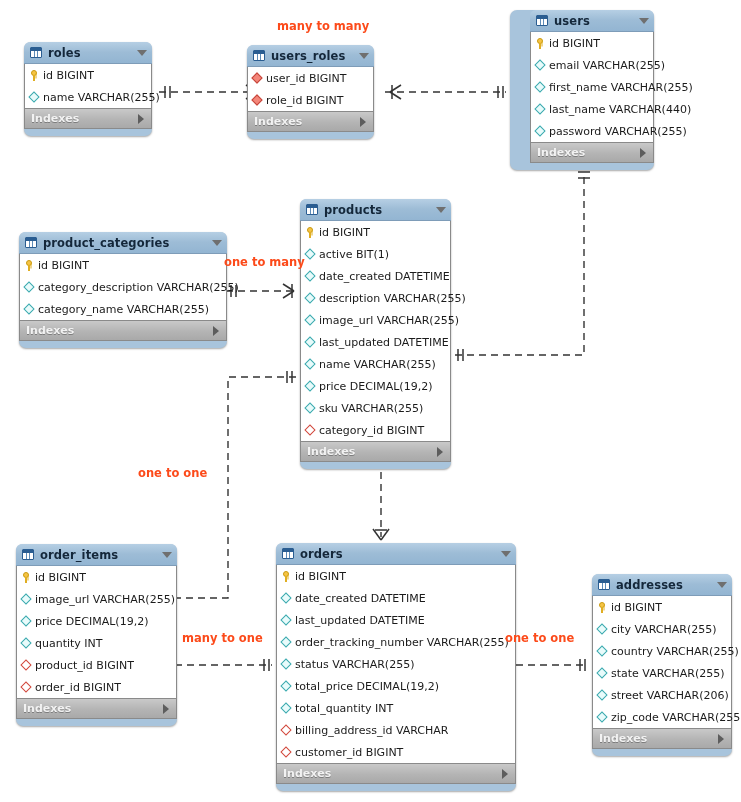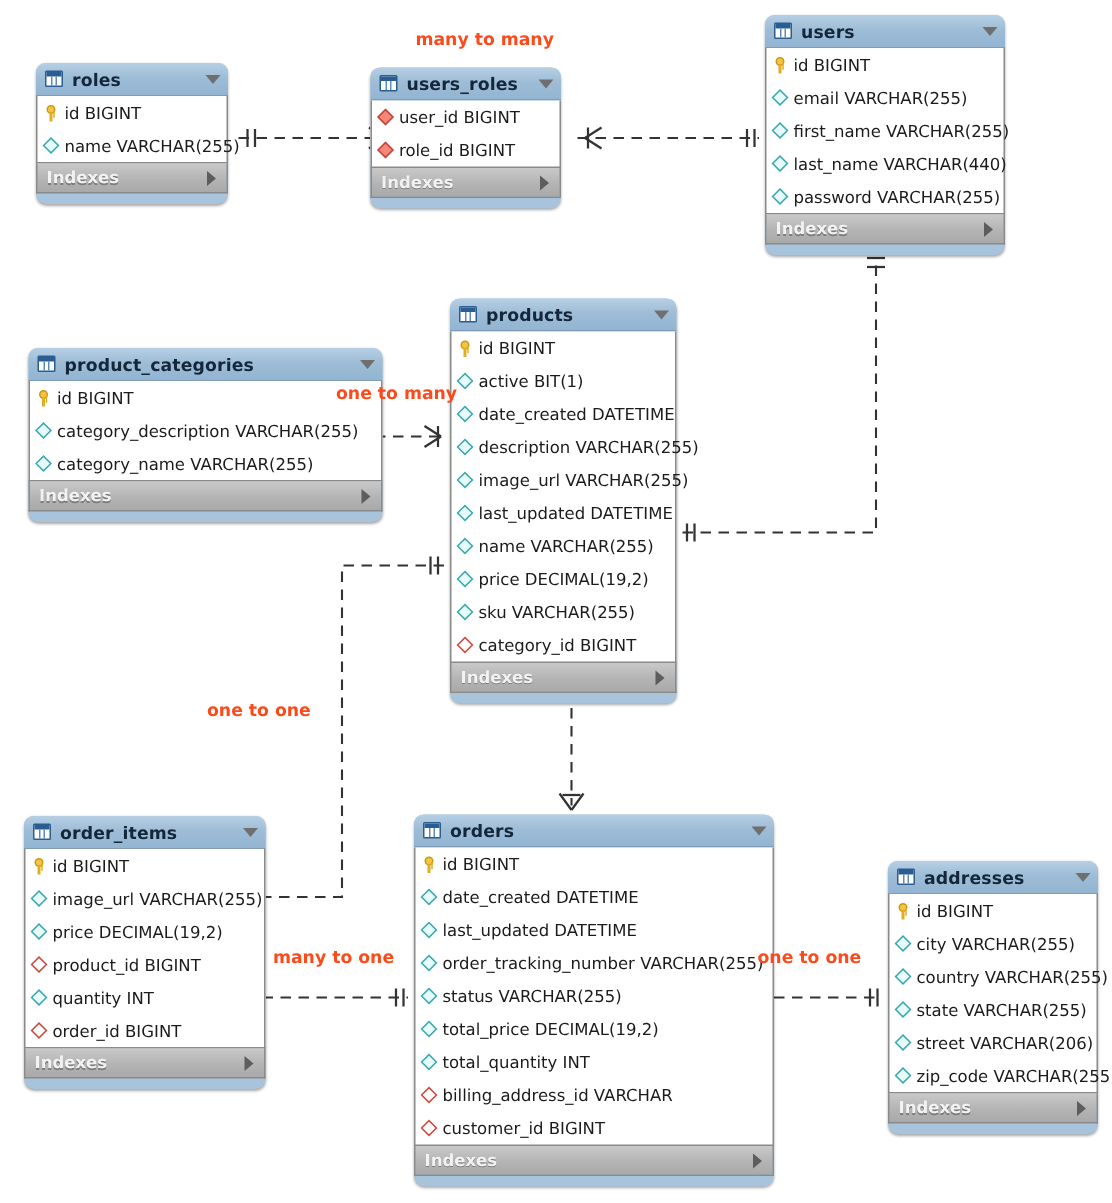--- a/index.html
+++ b/index.html
@@ -234,21 +234,21 @@
               <span class="g-dia"></span>
             </span>
             <span class="fld-txt">role_id BIGINT</span>
           </div>
         </div>
         <div class="tbl-idx">
           <span class="idx-txt">Indexes</span>
           <span class="caret-right"></span>
         </div>
       </div>
-      <div class="tbl" style="left: 510px; top: 10px; width: 160px;">
+      <div class="tbl" style="left: 510px; top: 10px; width: 144px; padding-left: 20px;">
         <div class="tbl-head">
           <span class="tbl-ico"></span>
           <span class="tbl-name">users</span>
           <span class="caret-down"></span>
         </div>
         <div class="tbl-body">
           <div class="fld">
             <span class="g g-key"></span>
             <span class="fld-txt">id BIGINT</span>
           </div>
@@ -275,21 +275,21 @@
               <span class="g-dia"></span>
             </span>
             <span class="fld-txt">password VARCHAR(255)</span>
           </div>
         </div>
         <div class="tbl-idx">
           <span class="idx-txt">Indexes</span>
           <span class="caret-right"></span>
         </div>
       </div>
-      <div class="tbl" style="left: 19px; top: 232px; width: 236px;">
+      <div class="tbl" style="left: 19px; top: 232px; width: 208px;">
         <div class="tbl-head">
           <span class="tbl-ico"></span>
           <span class="tbl-name">product_categories</span>
           <span class="caret-down"></span>
         </div>
         <div class="tbl-body">
           <div class="fld">
             <span class="g g-key"></span>
             <span class="fld-txt">id BIGINT</span>
           </div>
@@ -399,32 +399,32 @@
             </span>
             <span class="fld-txt">image_url VARCHAR(255)</span>
           </div>
           <div class="fld">
             <span class="g d-plain">
               <span class="g-dia"></span>
             </span>
             <span class="fld-txt">price DECIMAL(19,2)</span>
           </div>
           <div class="fld">
+            <span class="g d-plain">
+              <span class="g-dia"></span>
+            </span>
+            <span class="fld-txt">quantity INT</span>
+          </div>
+          <div class="fld">
             <span class="g d-fknul">
               <span class="g-dia"></span>
             </span>
             <span class="fld-txt">product_id BIGINT</span>
           </div>
           <div class="fld">
-            <span class="g d-plain">
-              <span class="g-dia"></span>
-            </span>
-            <span class="fld-txt">quantity INT</span>
-          </div>
-          <div class="fld">
             <span class="g d-fknul">
               <span class="g-dia"></span>
             </span>
             <span class="fld-txt">order_id BIGINT</span>
           </div>
         </div>
         <div class="tbl-idx">
           <span class="idx-txt">Indexes</span>
           <span class="caret-right"></span>
         </div>

